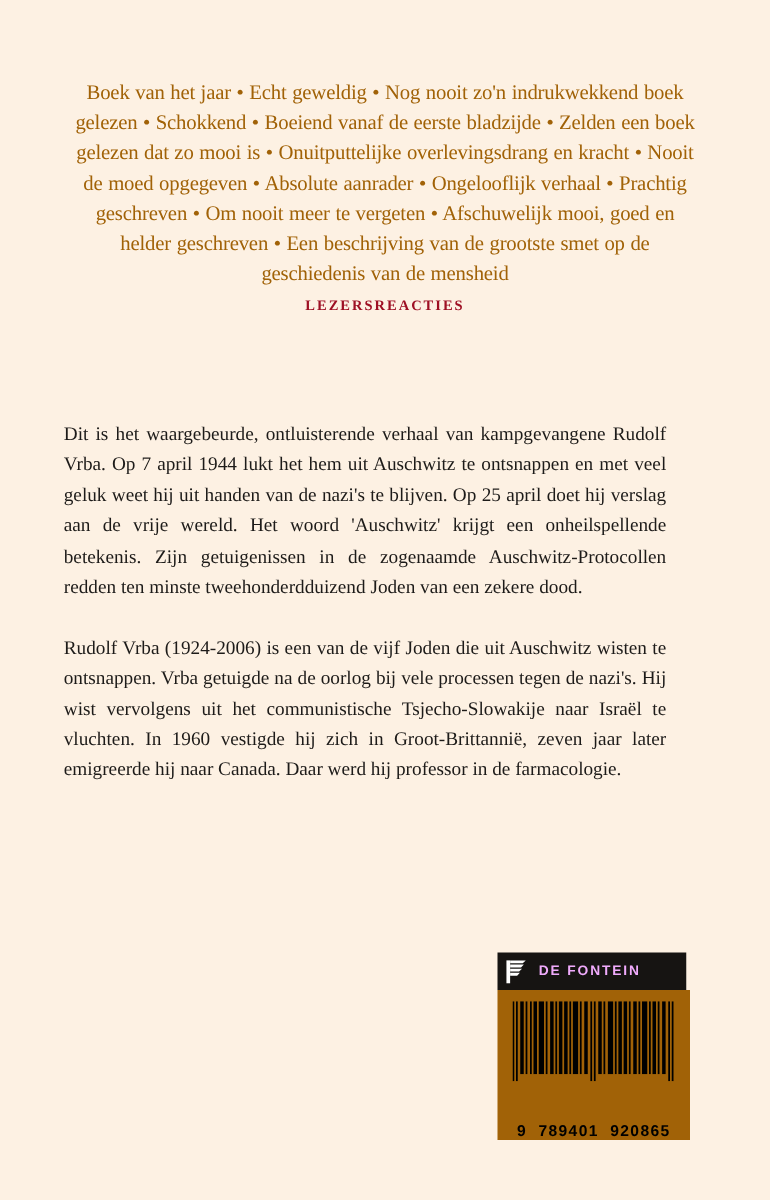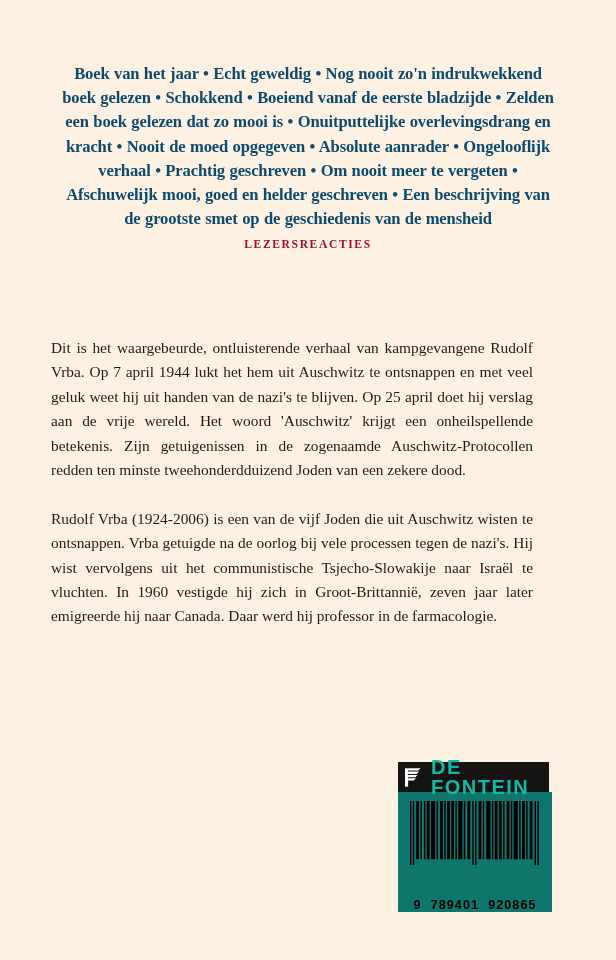--- a/index.html
+++ b/index.html
@@ -25,23 +25,23 @@
 
   
   .quotes-block {
     position: absolute;
     left: 60px;
     top: 62px;
     width: 496px;
     text-align: center;
   }
   .quotes-text {
-    color: #0c4a6e;
-    font-family: "Liberation Serif", "DejaVu Serif", serif;
-    font-weight: bold;
+    color: #a16207;
+    font-family: "Liberation Serif", "DejaVu Serif", serif;
+    font-weight: normal;
     font-size: 16.6px;
     line-height: 24.2px;
     letter-spacing: -0.15px;
     margin: 0;
     word-spacing: 0.5px;
   }
   .quotes-source {
     color: #9e1024;
     font-family: "Liberation Serif", "DejaVu Serif", serif;
     font-weight: bold;
@@ -92,30 +92,30 @@
     box-sizing: border-box;
   }
   .logo-mark {
     width: 17px;
     height: 19px;
     margin-right: 9px;
     flex: 0 0 auto;
     display: block;
   }
   .logo-word {
-    color: #14b8a6;
+    color: #f0abfc;
     font-family: "Liberation Sans", "DejaVu Sans", sans-serif;
     font-weight: bold;
-    font-size: 20px;
+    font-size: 11px;
     letter-spacing: 1.5px;
     line-height: 1;
   }
 
   .barcode-box {
-    background: #0f766e;
+    background: #a16207;
     width: 154px;
     height: 120px;
     box-sizing: border-box;
     padding: 9px 9px 0 9px;
     display: flex;
     flex-direction: column;
     align-items: center;
     gap: 32px;
   }
   .barcode-bars {

